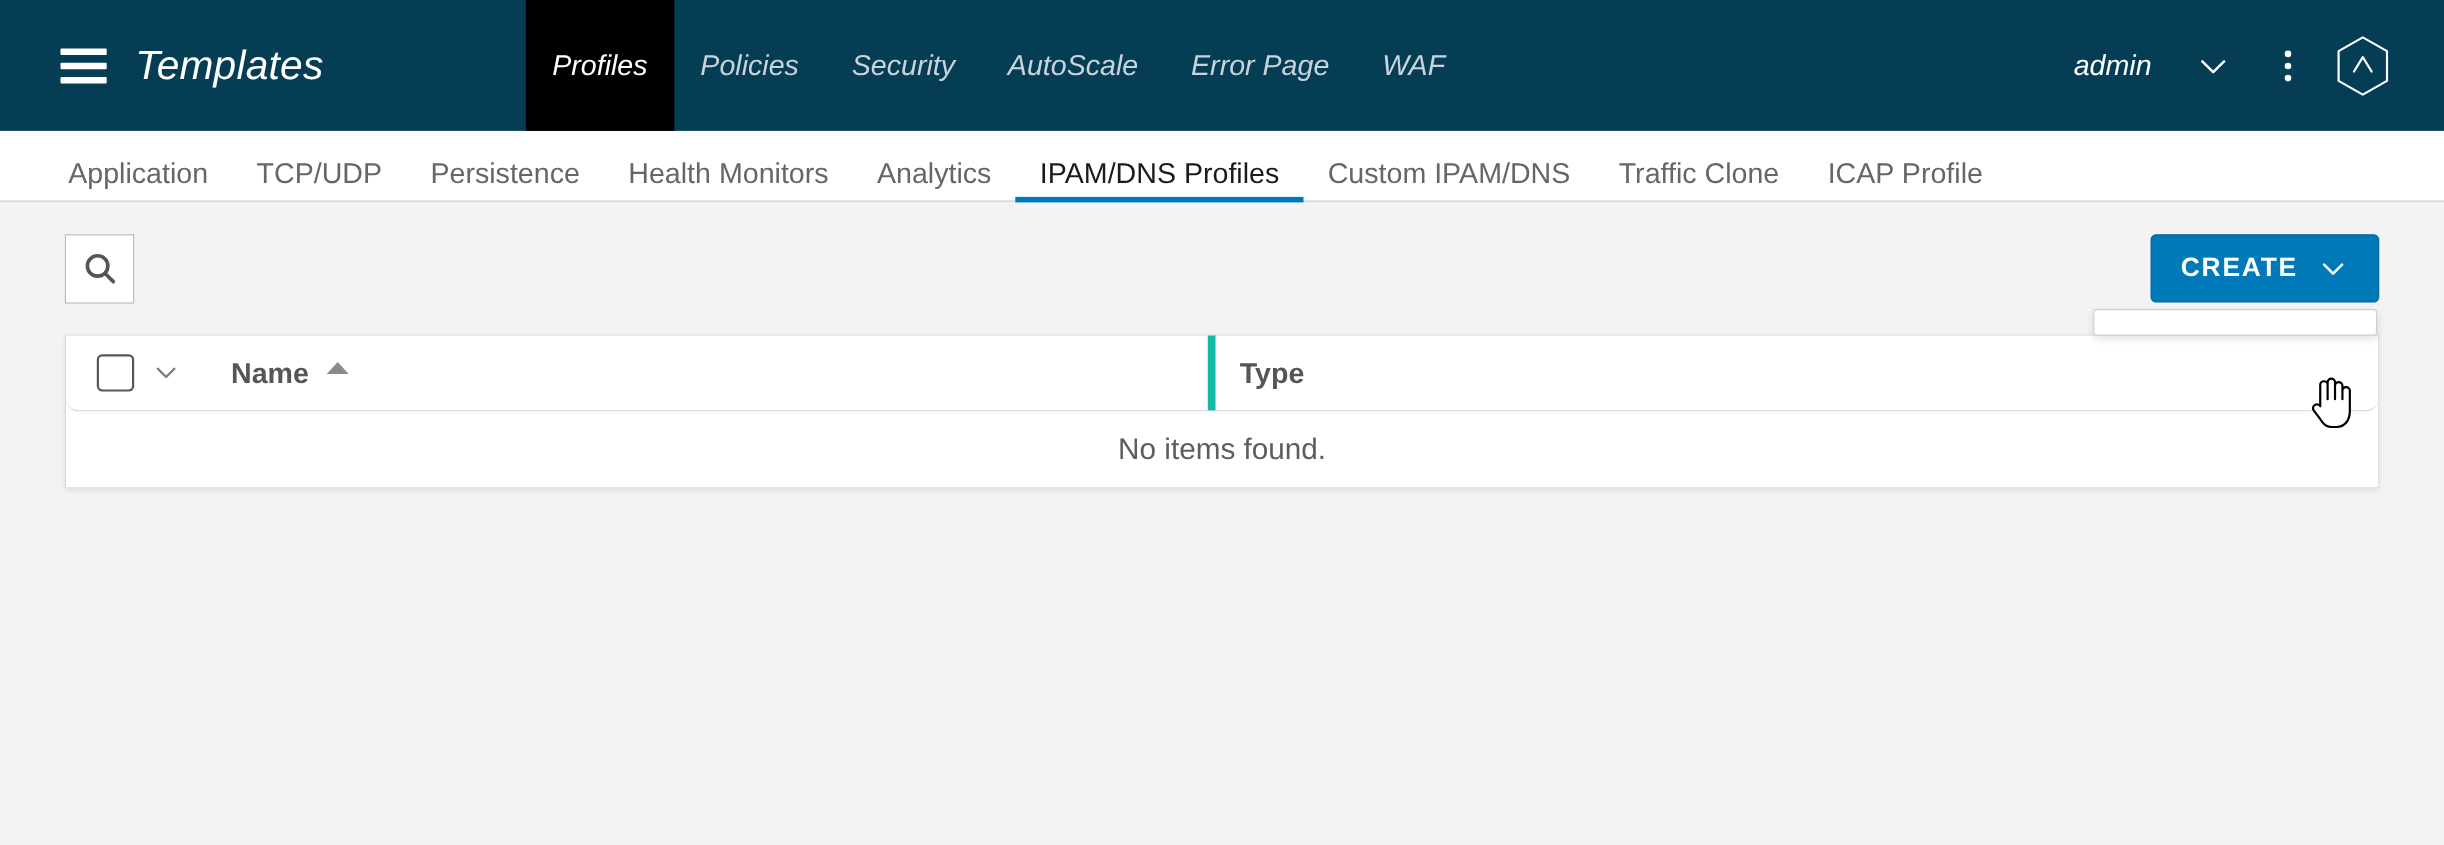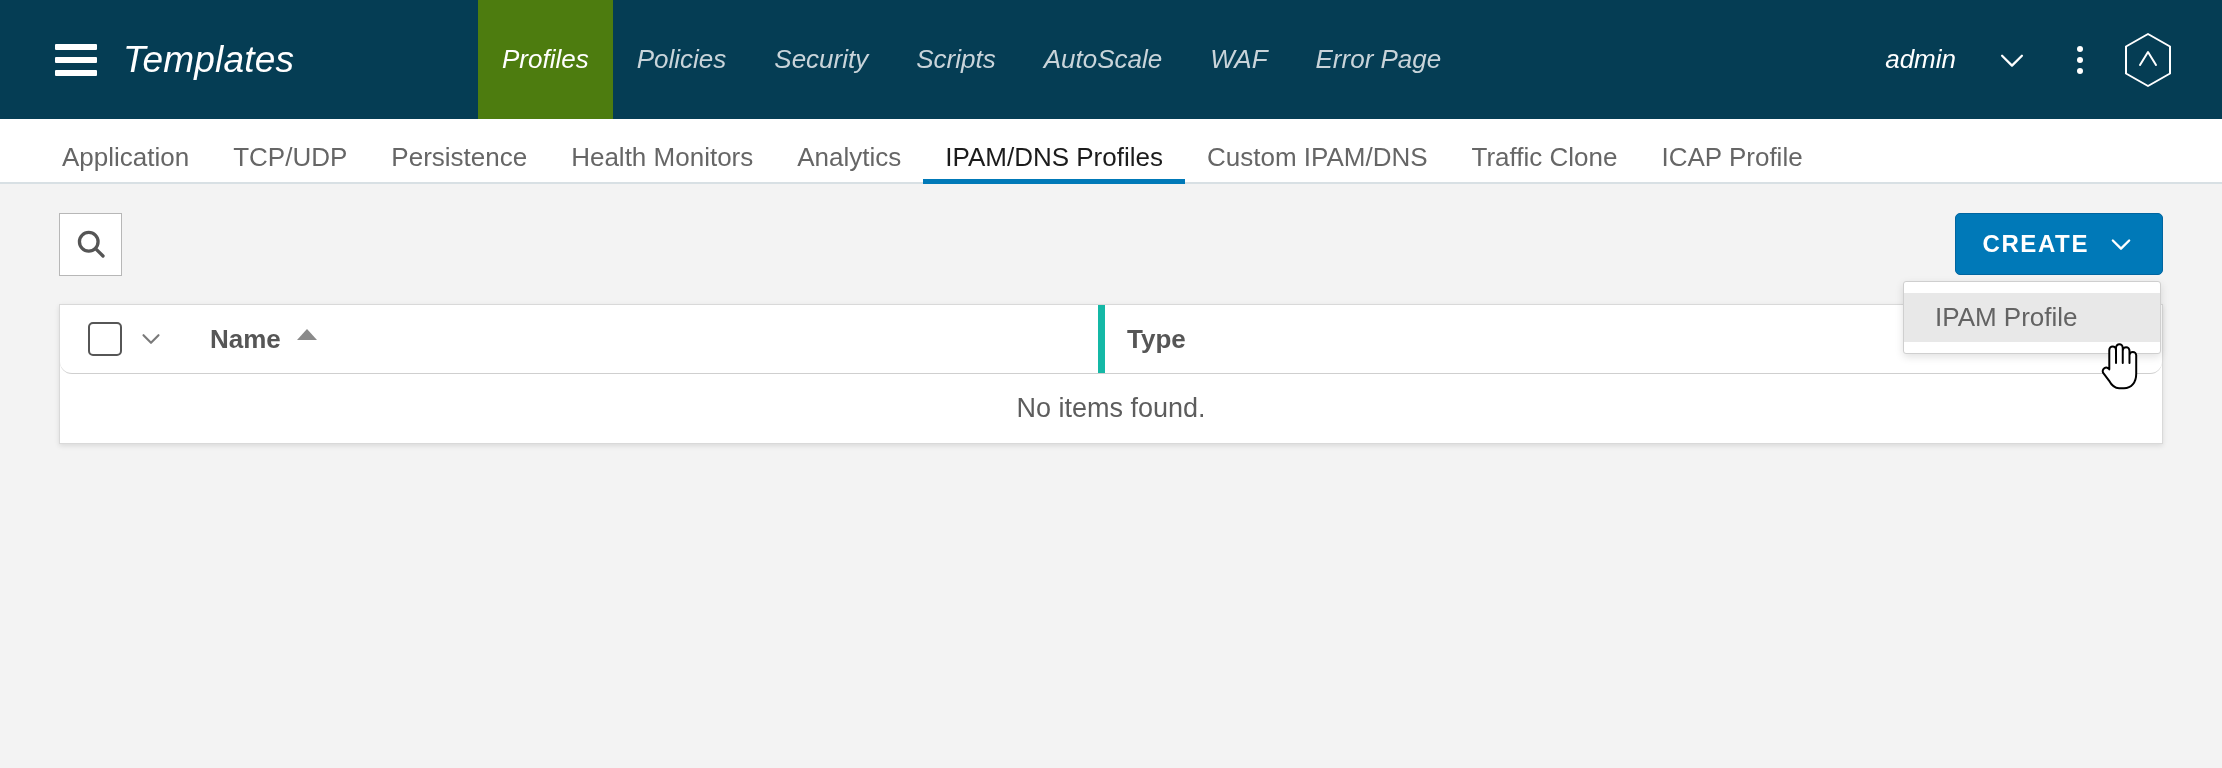--- a/index.html
+++ b/index.html
@@ -61,21 +61,21 @@
     display: flex;
     align-items: center;
     padding: 0 24px;
     color: #c9d4da;
     font-size: 26px;
     white-space: nowrap;
     cursor: pointer;
     text-decoration: none;
   }
   .topnav-tab.active {
-    background: #4d7c0f;
+    background: #000000;
     color: #ffffff;
   }
   .topnav-spacer { flex: 1 1 auto; }
   .topnav-right {
     display: flex;
     align-items: center;
     gap: 0px;
     padding-right: 40px;
   }
   .user-name {
@@ -292,30 +292,27 @@
     <div class="topnav-tab active">
         <span>Profiles</span>
       </div>
     <div class="topnav-tab">
         <span>Policies</span>
       </div>
     <div class="topnav-tab">
         <span>Security</span>
       </div>
     <div class="topnav-tab">
-        <span>Scripts</span>
+        <span>AutoScale</span>
       </div>
     <div class="topnav-tab">
-        <span>AutoScale</span>
+        <span>Error Page</span>
       </div>
     <div class="topnav-tab">
         <span>WAF</span>
-      </div>
-    <div class="topnav-tab">
-        <span>Error Page</span>
       </div>
   </div>
 
   <div class="topnav-spacer"></div>
 
   <div class="topnav-right">
     <div class="user-name">admin</div>
     <div class="icon-btn">
       <svg width="34" height="34" viewBox="0 0 24 24" fill="none" stroke="#ffffff" stroke-width="1.6" stroke-linecap="round" stroke-linejoin="round">
           <polyline points="5 9 12 16 19 9"></polyline>
@@ -362,21 +359,20 @@
 
     <div class="create-wrap">
       <div class="btn-create">
         <span>CREATE</span>
         <svg width="28" height="28" viewBox="0 0 24 24" fill="none" stroke="#ffffff" stroke-width="2" stroke-linecap="round" stroke-linejoin="round">
             <polyline points="5 9 12 16 19 9"></polyline>
           </svg>
       </div>
 
       <div class="dropdown">
-        <div class="dropdown-item hover"><span>IPAM Profile</span></div>
       </div>
     </div>
 
   </div>
 
   <div class="table-card">
     <div class="table-head">
 
       <div class="th th-select">
         <div class="chk"></div>

